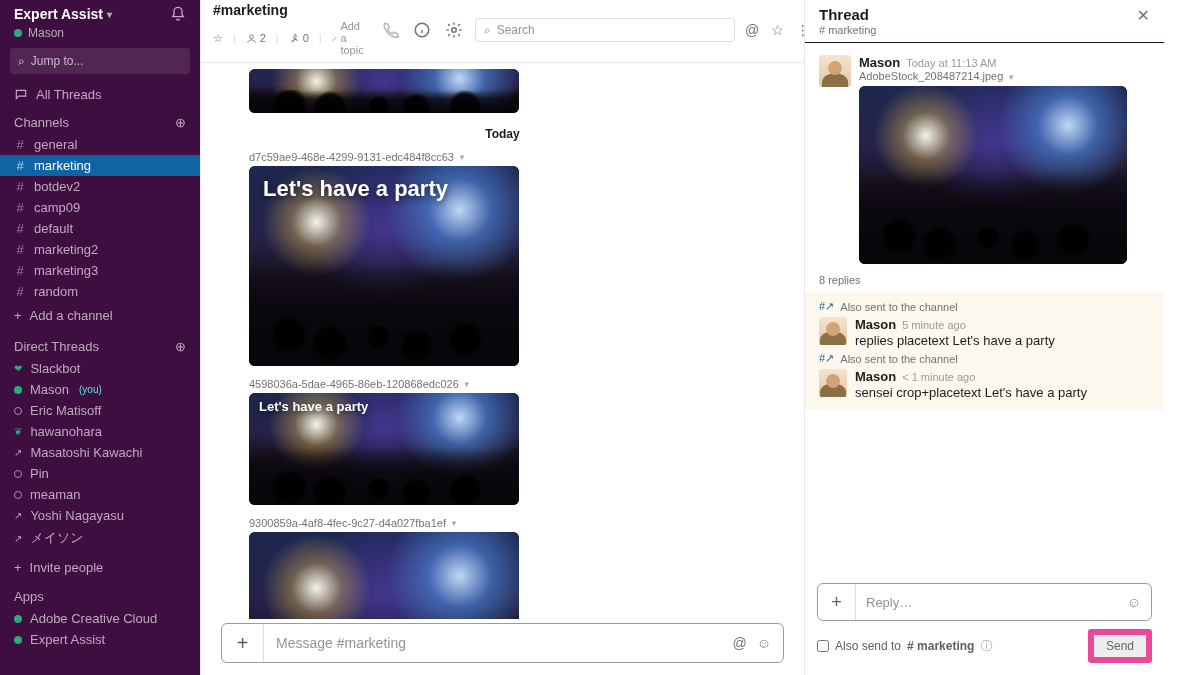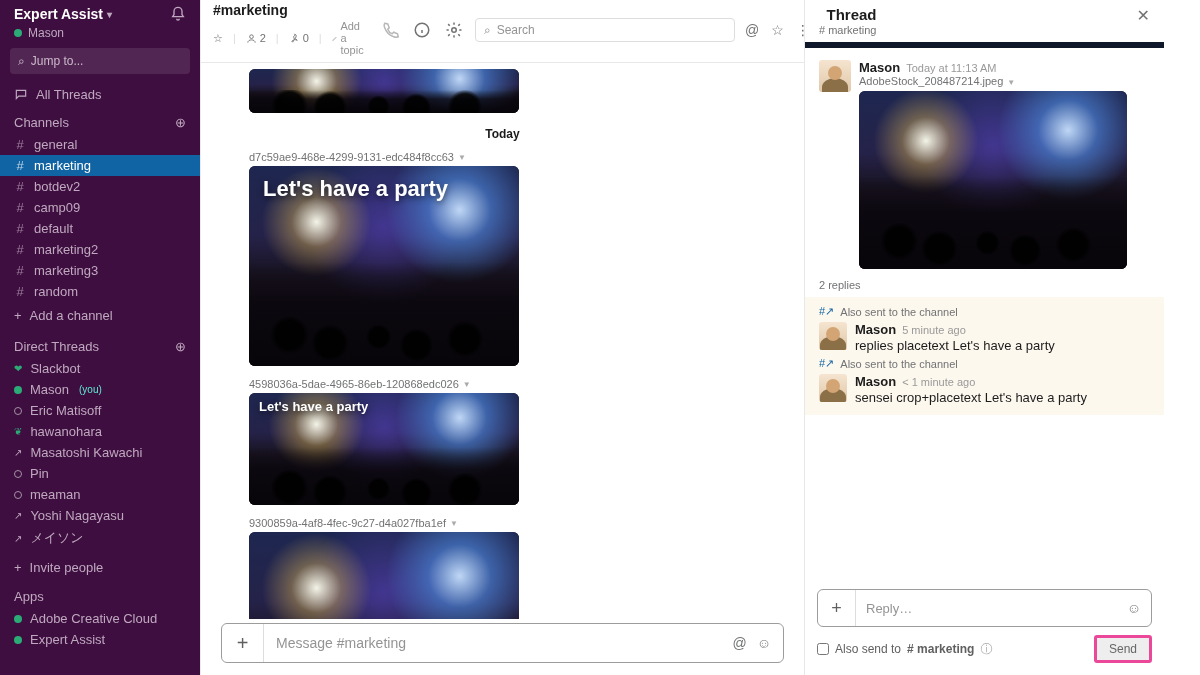--- a/index.html
+++ b/index.html
@@ -72,21 +72,21 @@
 .overlay-top-small { top: 6px; left: 10px; font-size: 13px; }
 
 .composer { margin: 4px 20px 12px; }
 .composer-box { border: 1.5px solid #9c9c9c; border-radius: 6px; display: flex; align-items: center; height: 40px; }
 .composer-plus { width: 42px; height: 100%; display:flex; align-items:center; justify-content:center; border-right: 1px solid #ddd; color: #616061; font-size: 20px; cursor:pointer; }
 .composer-input { flex:1; padding: 0 12px; color: #949494; font-size: 14px; }
 .composer-right { display:flex; gap:10px; padding-right: 12px; color:#717274; }
 
 
 .thread { width: 360px; border-left: 1px solid #e8e8e8; display: flex; flex-direction: column; }
-.thread-header { padding: 6px 14px; border-bottom: 6px solid #0f172a; display:flex; align-items:flex-start; justify-content:space-between;text-align:right; }
+.thread-header { padding: 6px 14px; border-bottom: 1px solid #0f172a; display:flex; align-items:flex-start; justify-content:space-between; }
 .thread-title { font-weight: 700; font-size: 15px; }
 .thread-sub { font-size: 11px; color: #717274; margin-top: 1px; }
 .thread-close { color: #717274; cursor:pointer; font-size: 16px; }
 .thread-body { flex:1; overflow-y:auto; padding: 8px 0; }
 .thread-msg { padding: 4px 14px; display:flex; gap:8px; }
 .avatar { width: 32px; height: 32px; border-radius: 3px; background: linear-gradient(#f5e4d0,#e0c8a8); flex-shrink:0; position:relative; overflow:hidden; }
 .avatar::after { content:""; position:absolute; left:50%; top:18%; width:14px; height:14px; background:#d4a574; border-radius:50%; transform:translateX(-50%); }
 .avatar::before { content:""; position:absolute; left:50%; bottom:-4px; width:26px; height:18px; background:#8b6f47; border-radius:50% 50% 0 0; transform:translateX(-50%); }
 .msg-meta { display:flex; align-items:baseline; gap:6px; }
 .msg-author { font-weight:700; font-size:13px; }
@@ -98,21 +98,21 @@
 .also-sent { font-size: 11px; color: #717274; display:flex; align-items:center; gap:6px; padding: 4px 0 2px; }
 .reply-msg { display:flex; gap:8px; padding-top:2px; }
 .reply-text { font-size: 13px; margin-top:1px; }
 .thread-composer { padding: 8px 12px 12px; }
 .thread-input-box { border:1.5px solid #9c9c9c; border-radius:6px; display:flex; align-items:center; height:38px; }
 .thread-plus { width:38px; height:100%; border-right:1px solid #ddd; display:flex; align-items:center; justify-content:center; color:#616061; font-size:18px; cursor:pointer; }
 .thread-input { flex:1; padding:0 10px; color:#949494; font-size:13px; }
 .thread-smile { padding-right:10px; color:#717274; }
 .also-send-row { display:flex; align-items:center; justify-content:space-between; margin-top:8px; font-size:12px; color:#616061; }
 .also-send-left { display:flex; align-items:center; gap:6px; }
-.send-btn { background:#eee; border:3px solid #ec4899; border-radius:3px; padding:4px 12px; font-size:12px; color:#666; cursor:pointer; }
+.send-btn { background:#eee; border:6px solid #ec4899; border-radius:3px; padding:4px 12px; font-size:12px; color:#666; cursor:pointer; }
 .chan-tag { font-weight:700; }
 .chev-down { font-size:8px; color:#aaa; }
 input[type=checkbox] { width:12px; height:12px; }
 
 svg { display:block; }
 </style>
 </head>
 <body>
 
 <div class="app">
@@ -389,21 +389,21 @@
           <div class="msg-filelabel">
             <span>AdobeStock_208487214.jpeg</span>
             <span class="chev-down">▼</span>
           </div>
           <div class="thread-img">
             <div class="concert-gradient"></div>
               <div class="crowd"></div>
           </div>
         </div>
       </div>
-      <div class="replies-count">2 replies</div>
+      <div class="replies-count">8 replies</div>
       <div class="reply-block" id="replies-block">
           <div class="also-sent">
             <span style="color:#1264a3;">#↗</span>
             <span>Also sent to the channel</span>
           </div>
           <div class="reply-msg">
             <div class="avatar" style="width:28px;height:28px;"></div>
             <div style="flex:1">
               <div class="msg-meta">
                 <span class="msg-author">Mason</span>

